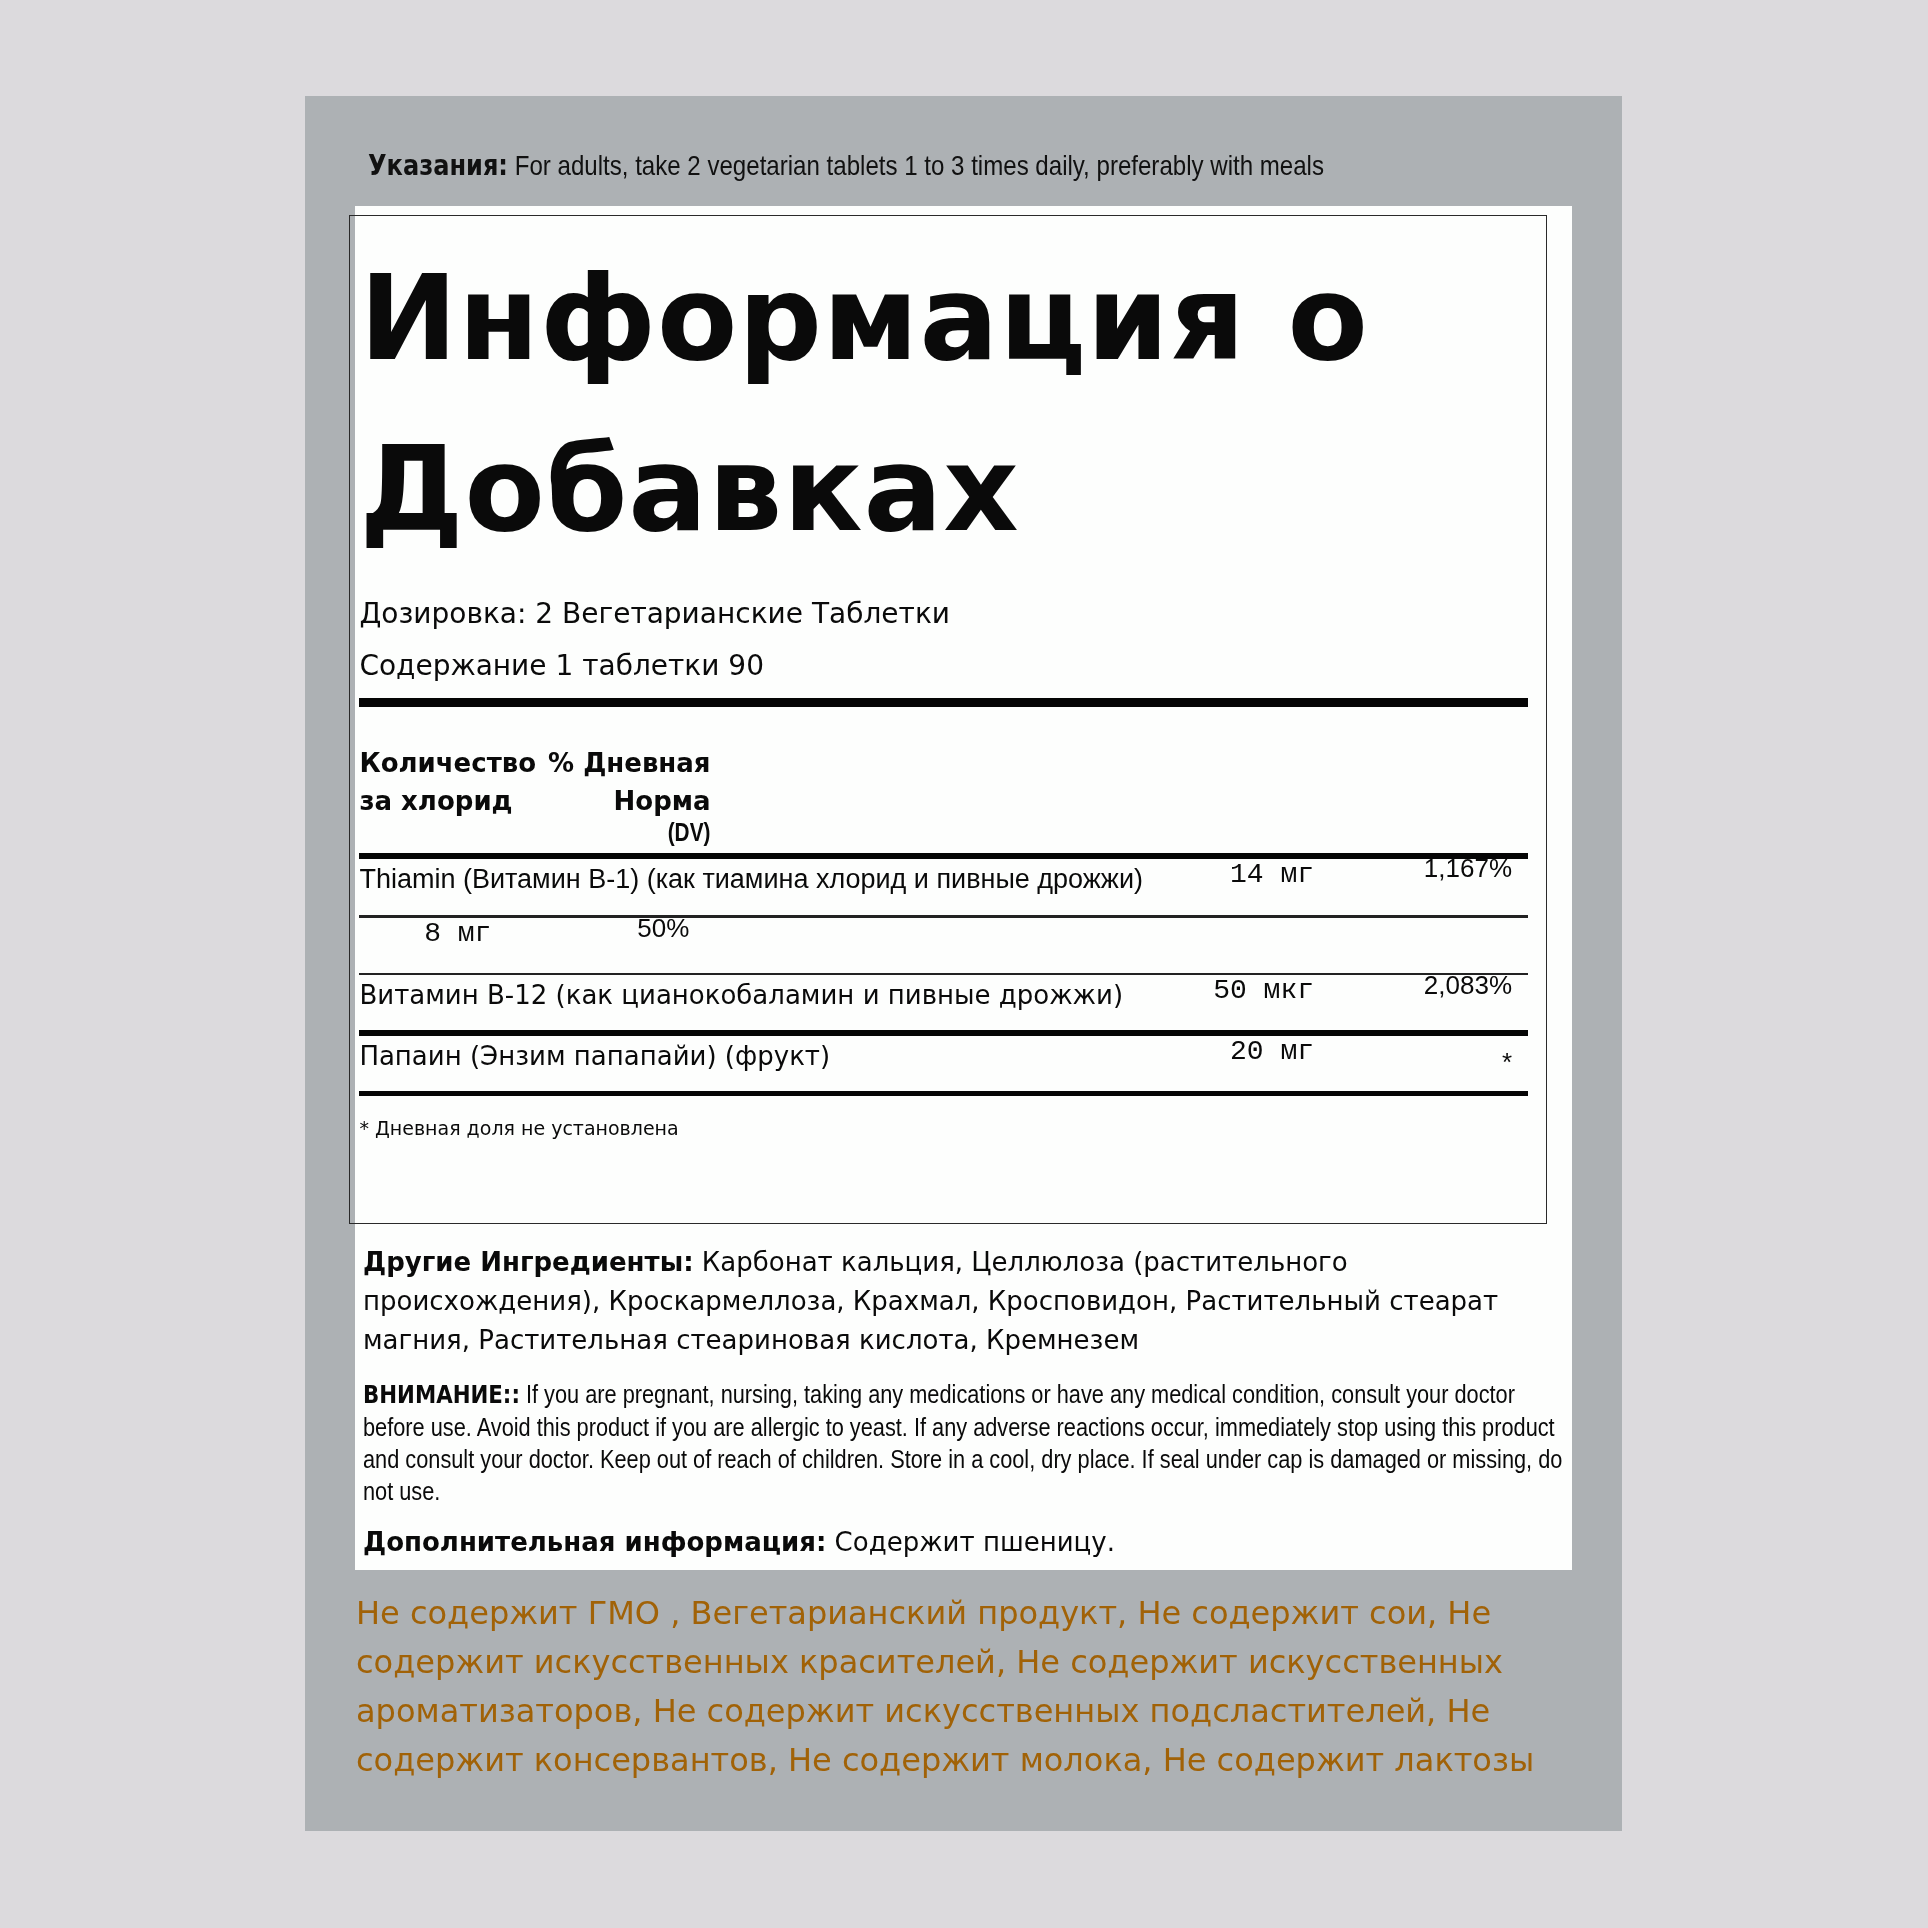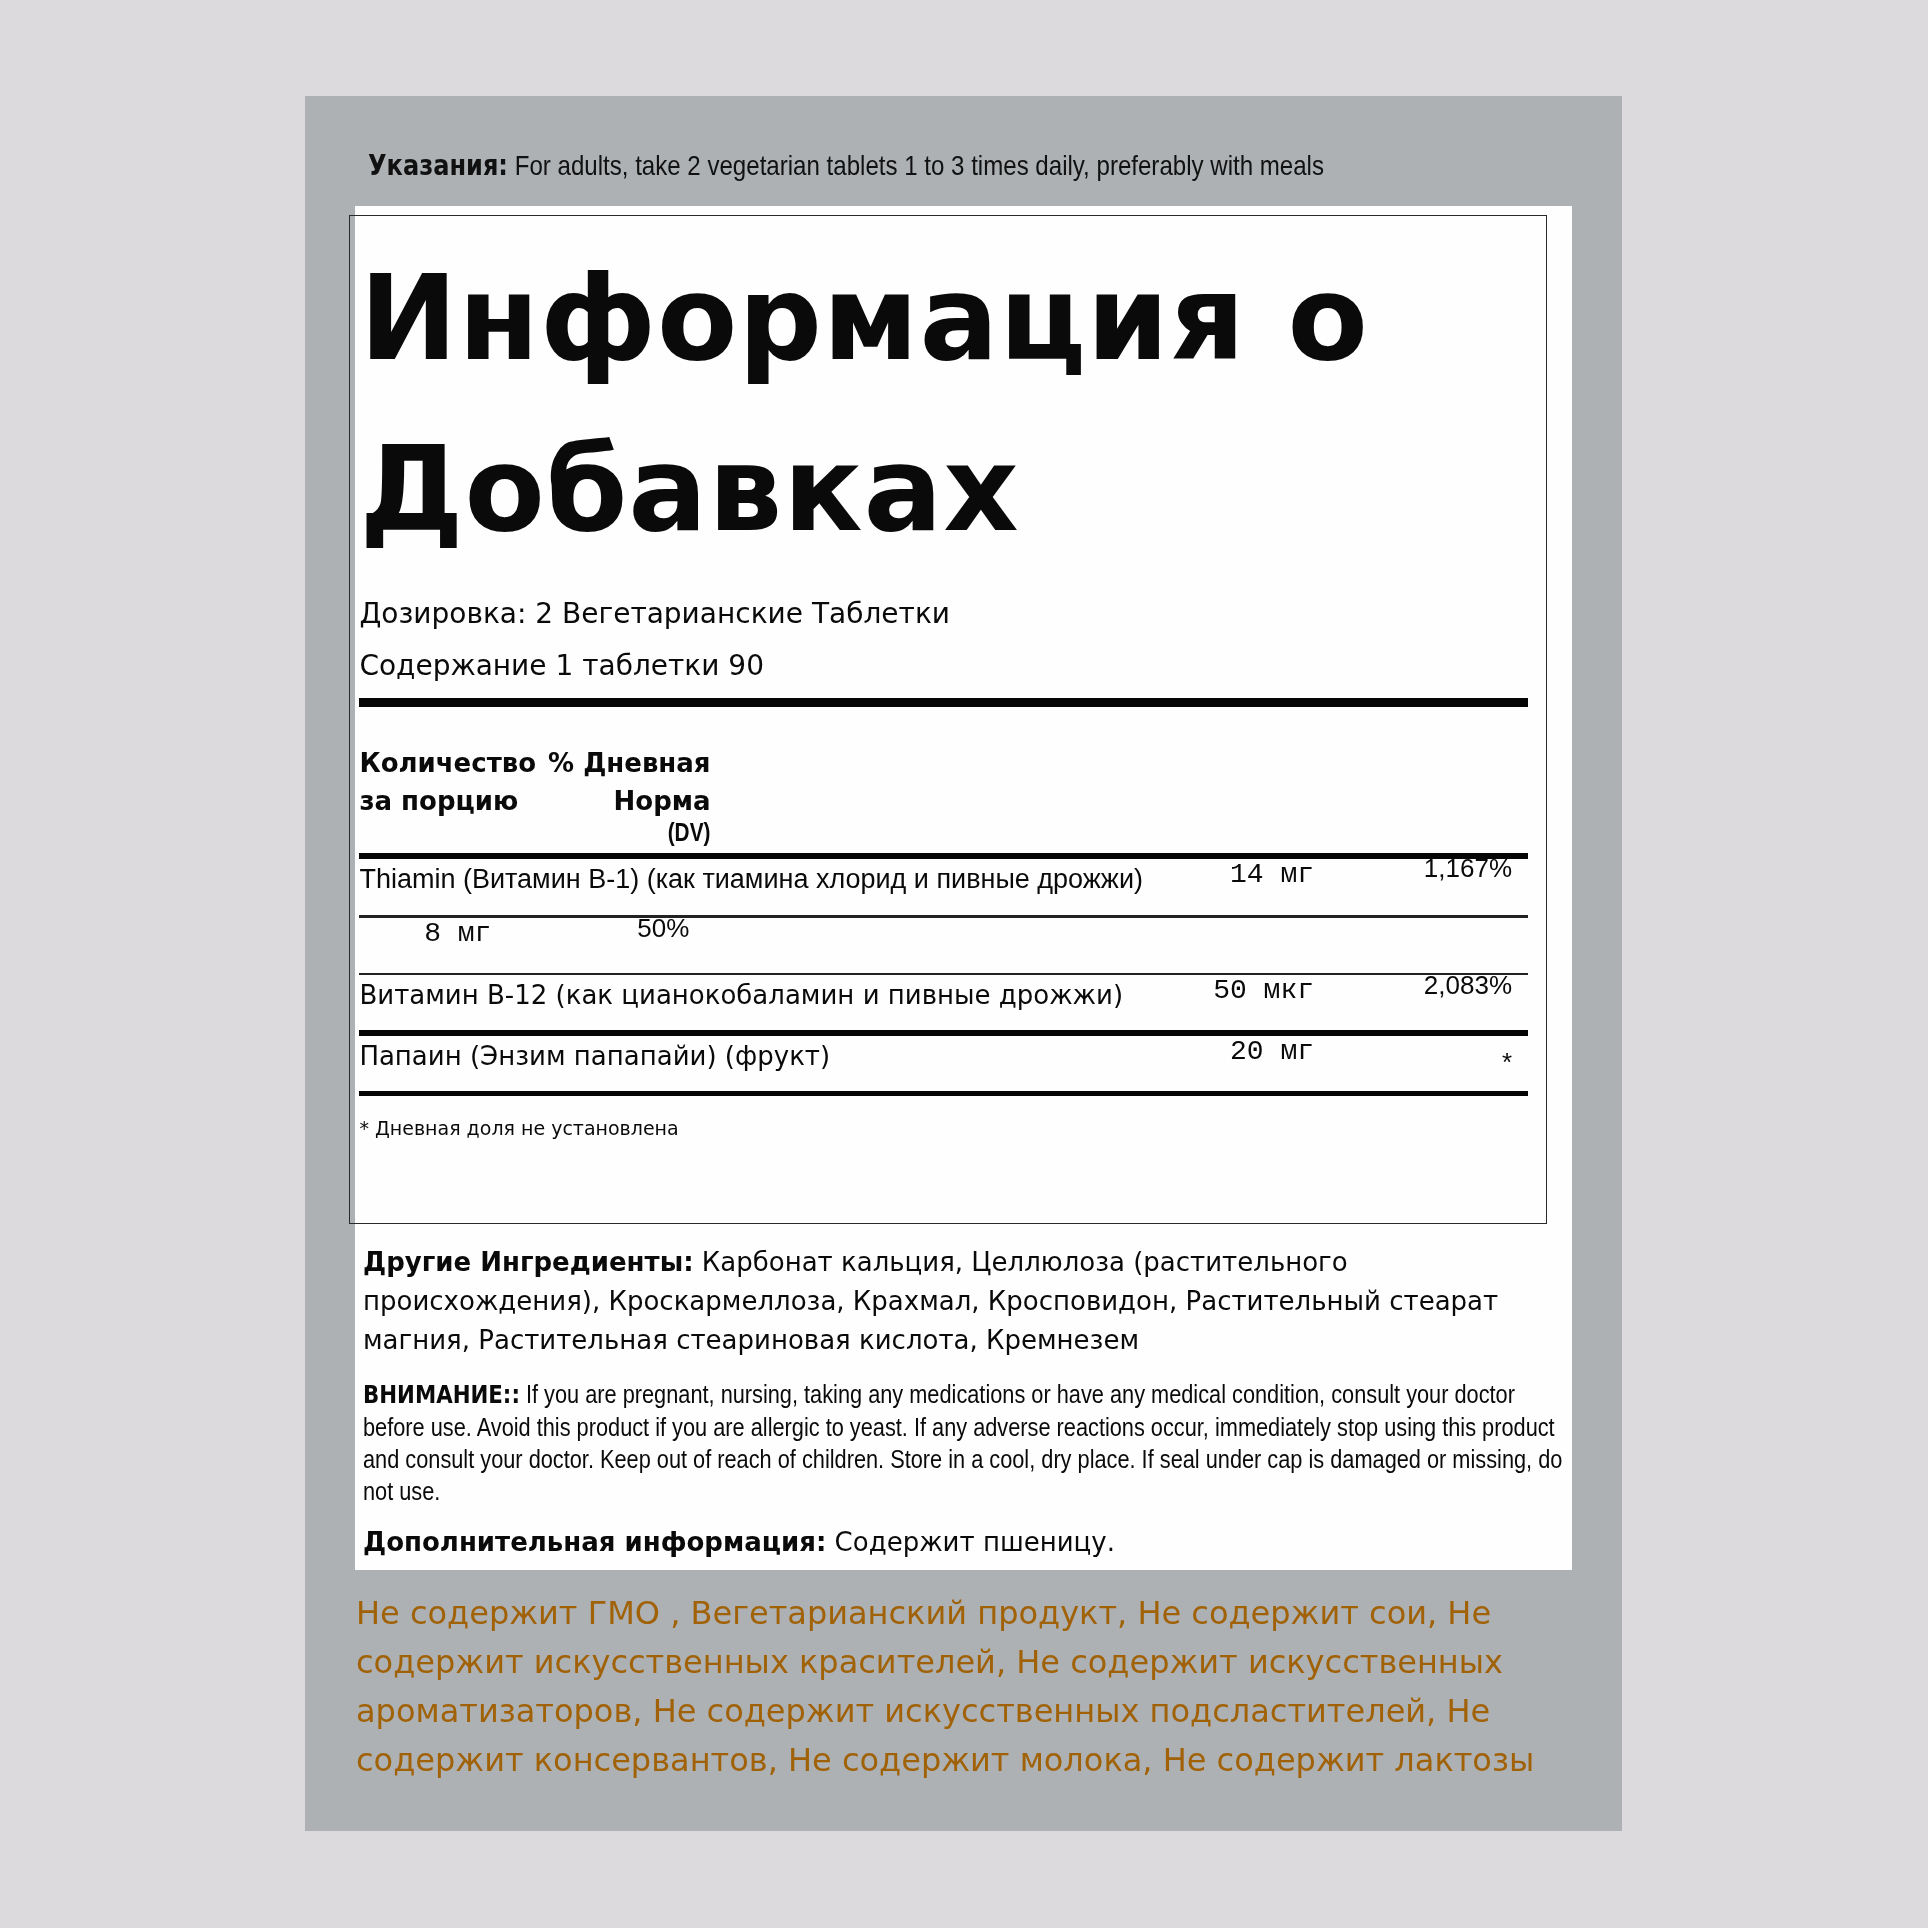--- a/index.html
+++ b/index.html
@@ -53,21 +53,21 @@
       <div>Информация о</div>
       <div>Добавках</div>
     </div>
     <div class="sub sub1">Дозировка: 2 Вегетарианские Таблетки</div>
     <div class="sub">Содержание 1 таблетки 90</div>
     <div class="bar-thick" style="margin-top:5.6px"></div>
 
     <div class="hdr">
       <div class="l">
         <div>Количество</div>
-        <div>за порцию</div>
+        <div>за хлорид</div>
       </div>
       <div class="r">
         <div>% Дневная</div>
         <div>Норма</div>
         <div style="line-height:24.5px"><span class="dv">(DV)</span></div>
       </div>
     </div>
     <div class="bar-med"></div>
 
     <div class="row" style="height:56px">

